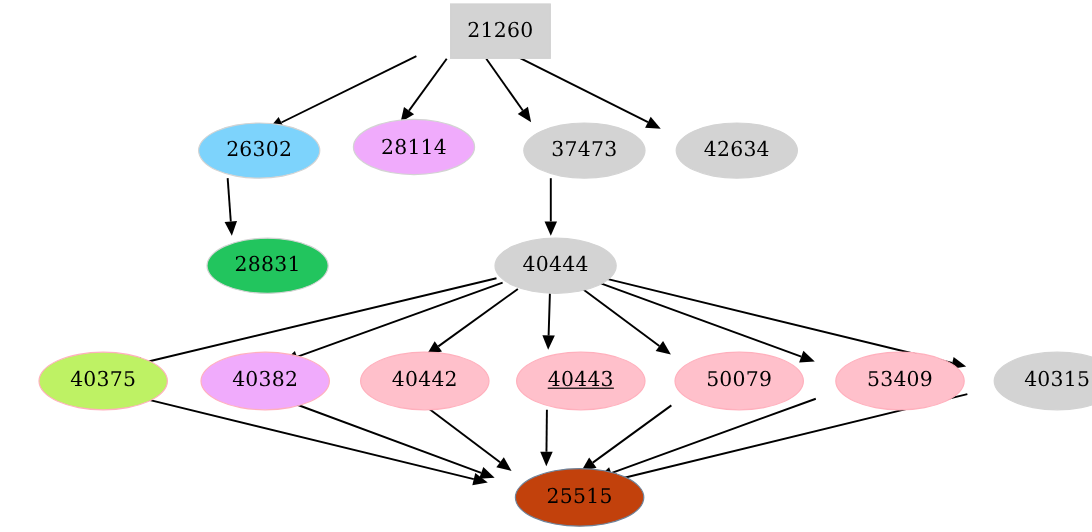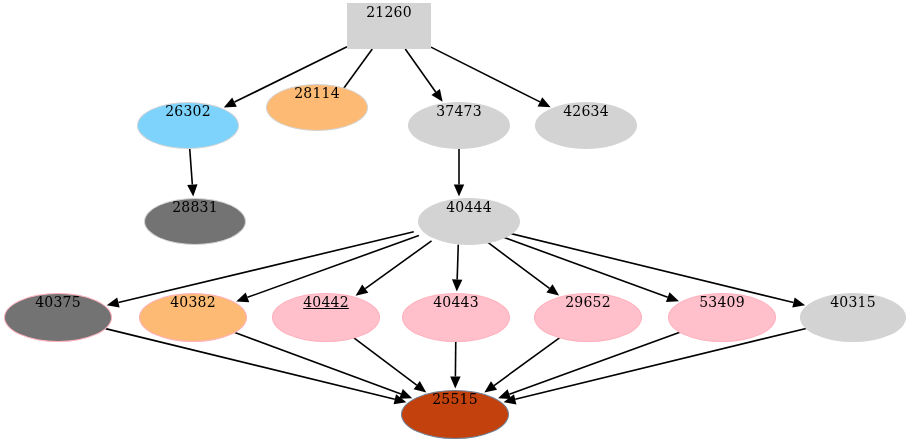--- a/index.html
+++ b/index.html
@@ -18,28 +18,29 @@
   #edge-layer {
     position: absolute;
     left: 0;
     top: 0;
     width: 910px;
     height: 443px;
   }
   .node {
     position: absolute;
     display: flex;
-    align-items: flex-start;
+    align-items: center;
     justify-content: center;
     box-sizing: border-box;
-    font-size: 14px;
+    font-size: 17px;
     color: #000000;
     letter-spacing: 0.2px;
     white-space: nowrap;
     z-index: 2;
+    margin-left: 28px;
   }
   .node.ellipse {
     border-radius: 50%;
   }
   .node.box {
     border-radius: 0;
   }
 </style>
 </head>
 <body>
@@ -127,49 +128,49 @@
         <polygon points="503.54,402.17 513.97,394.28 516.43,404.38" fill="#000000"></polygon>
       </g>
     </svg>
   <div id="node-layer">
       <div class="node box" style="left: 347px; top: 3px; width: 84px; height: 46px; background: rgb(211, 211, 211); border: 1px solid rgb(211, 211, 211);">
         <span>21260</span>
       </div>
       <div class="node ellipse" style="left: 137px; top: 101.5px; width: 102px; height: 47px; background: #7dd3fc; border: 1px solid rgb(211, 211, 211);">
         <span>26302</span>
       </div>
-      <div class="node ellipse" style="left: 266px; top: 84px; width: 102px; height: 47px; background: #fdba74; border: 1px solid rgb(211, 211, 211);">
+      <div class="node ellipse" style="left: 266px; top: 99px; width: 102px; height: 47px; background: #f0abfc; border: 1px solid rgb(211, 211, 211);">
         <span>28114</span>
       </div>
       <div class="node ellipse" style="left: 408px; top: 101.5px; width: 102px; height: 47px; background: rgb(211, 211, 211); border: 1px solid rgb(211, 211, 211);">
         <span>37473</span>
       </div>
       <div class="node ellipse" style="left: 535px; top: 101.5px; width: 102px; height: 47px; background: rgb(211, 211, 211); border: 1px solid rgb(211, 211, 211);">
         <span>42634</span>
       </div>
-      <div class="node ellipse" style="left: 144px; top: 197.5px; width: 102px; height: 47px; background: #737373; border: 1px solid rgb(211, 211, 211);">
+      <div class="node ellipse" style="left: 144px; top: 197.5px; width: 102px; height: 47px; background: #22c55e; border: 1px solid rgb(211, 211, 211);">
         <span>28831</span>
       </div>
-      <div class="node ellipse" style="left: 418px; top: 197.5px; width: 102px; height: 47px; background: rgb(211, 211, 211); border: 1px solid rgb(211, 211, 211);">
+      <div class="node ellipse" style="left: 384px; top: 197.5px; width: 102px; height: 47px; background: rgb(211, 211, 211); border: 1px solid rgb(211, 211, 211);">
         <span>40444</span>
       </div>
-      <div class="node ellipse" style="left: 4px; top: 292.5px; width: 108px; height: 49px; background: #737373; border: 1px solid rgb(255, 176, 189);">
+      <div class="node ellipse" style="left: 4px; top: 292.5px; width: 108px; height: 49px; background: #bef264; border: 1px solid rgb(255, 176, 189);">
         <span>40375</span>
       </div>
-      <div class="node ellipse" style="left: 139px; top: 292.5px; width: 108px; height: 49px; background: #fdba74; border: 1px solid rgb(255, 176, 189);">
+      <div class="node ellipse" style="left: 139px; top: 292.5px; width: 108px; height: 49px; background: #f0abfc; border: 1px solid rgb(255, 176, 189);">
         <span>40382</span>
       </div>
-      <div class="node ellipse" style="left: 272px; top: 292.5px; width: 108px; height: 49px; background: rgb(255, 192, 203); border: 1px solid rgb(255, 176, 189); text-decoration: underline;">
+      <div class="node ellipse" style="left: 272px; top: 292.5px; width: 108px; height: 49px; background: rgb(255, 192, 203); border: 1px solid rgb(255, 176, 189);">
         <span>40442</span>
       </div>
-      <div class="node ellipse" style="left: 402px; top: 292.5px; width: 108px; height: 49px; background: rgb(255, 192, 203); border: 1px solid rgb(255, 176, 189);">
+      <div class="node ellipse" style="left: 402px; top: 292.5px; width: 108px; height: 49px; background: rgb(255, 192, 203); border: 1px solid rgb(255, 176, 189); text-decoration: underline;">
         <span>40443</span>
       </div>
       <div class="node ellipse" style="left: 534px; top: 292.5px; width: 108px; height: 49px; background: rgb(255, 192, 203); border: 1px solid rgb(255, 176, 189);">
-        <span>29652</span>
+        <span>50079</span>
       </div>
       <div class="node ellipse" style="left: 668px; top: 292.5px; width: 108px; height: 49px; background: rgb(255, 192, 203); border: 1px solid rgb(255, 176, 189);">
         <span>53409</span>
       </div>
       <div class="node ellipse" style="left: 800px; top: 292.5px; width: 106px; height: 49px; background: rgb(211, 211, 211); border: 1px solid rgb(211, 211, 211);">
         <span>40315</span>
       </div>
       <div class="node ellipse" style="left: 401px; top: 389.5px; width: 108px; height: 49px; background: #c2410c; border: 1px solid rgb(111, 131, 154);">
         <span>25515</span>
       </div>

